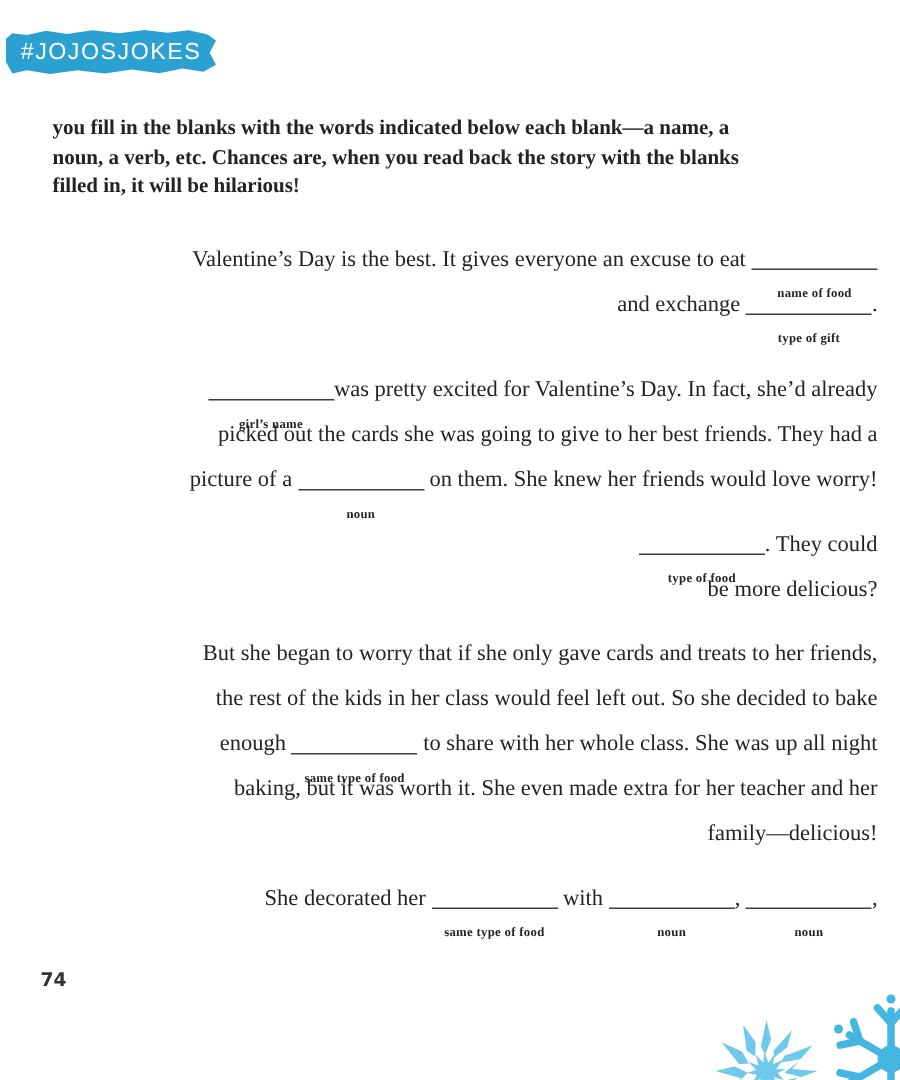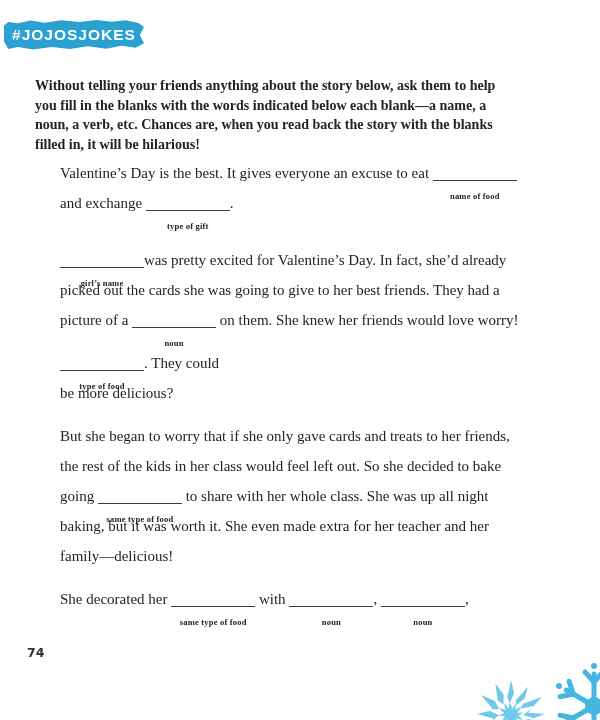--- a/index.html
+++ b/index.html
@@ -8,30 +8,30 @@
     overflow:hidden;font-family:"Liberation Serif",serif;color:var(--ink,#262223);
   }
   
   .banner{
     position:absolute;left:4px;top:19px;width:140px;height:31px;
     background:var(--banner,#2aa1d0);
     display:flex;align-items:center;justify-content:center;
     clip-path:polygon(0% 22%,3% 10%,10% 14%,19% 5%,29% 12%,41% 4%,54% 10%,66% 3%,77% 9%,87% 4%,96% 13%,100% 26%,97% 52%,100% 78%,94% 93%,84% 86%,73% 96%,60% 88%,47% 97%,34% 90%,21% 98%,10% 90%,3% 97%,0% 72%);
   }
   .banner-label{
-    font-family:"Liberation Sans",sans-serif;font-weight:bold;font-size:15.5px;
+    font-family:"Liberation Sans",sans-serif;font-weight:normal;font-size:15.5px;
     color:var(--banner-text,#fff);letter-spacing:1px;
   }
   
   .intro{position:absolute;left:35px;top:76px;width:545px;}
   .intro-line{
     white-space:nowrap;font-weight:bold;font-size:14px;line-height:19.5px;
   }
   
-  .story{position:absolute;left:60px;top:158px;width:525px;font-size:15px;}
+  .story{position:absolute;left:60px;top:158px;width:525px;font-size:15px;text-align:right;}
   .para{margin-bottom:13px;}
   .para:first-child{margin-bottom:27px;}
   .line{white-space:nowrap;line-height:30px;height:30px;}
   .blank{
     display:inline-block;width:84px;height:14px;vertical-align:-3px;
     border-bottom:1.4px solid #3c3c3c;position:relative;
   }
   .blank-label{
     position:absolute;top:15px;left:50%;transform:translateX(-50%);
     font-size:8.5px;font-weight:bold;white-space:nowrap;letter-spacing:0.2px;
@@ -54,21 +54,20 @@
 </head>
 <body>
 
 <div class="page">
 
   <div class="banner">
     <span class="banner-label">#JOJOSJOKES</span>
   </div>
 
   <div class="intro">
-    <div class="intro-line">Without telling your friends anything about the story below, ask them to help</div>
     <div class="intro-line">you fill in the blanks with the words indicated below each blank—a name, a</div>
     <div class="intro-line">noun, a verb, etc. Chances are, when you read back the story with the blanks</div>
     <div class="intro-line">filled in, it will be hilarious!</div>
   </div>
 
   <div class="story">
       <div class="para">
         <div class="line"><span>Valentine’s Day is the best. It gives everyone an excuse to eat </span><span class="blank"><span class="blank-label">name of food</span></span></div>
         <div class="line"><span>and exchange </span><span class="blank"><span class="blank-label">type of gift</span></span><span>.</span></div>
       </div>
@@ -77,21 +76,21 @@
         <div class="line"><span>picked out the cards she was going to give to her best friends. They had a</span></div>
         <div class="line"><span>picture of a </span><span class="blank"><span class="blank-label">noun</span></span><span> on them. She knew her friends would love worry!</span></div>
       </div>
       <div class="para">
         <div class="line"><span class="blank"><span class="blank-label">type of food</span></span><span>. They could</span></div>
         <div class="line"><span>be more delicious?</span></div>
       </div>
       <div class="para">
         <div class="line"><span>But she began to worry that if she only gave cards and treats to her friends,</span></div>
         <div class="line"><span>the rest of the kids in her class would feel left out. So she decided to bake</span></div>
-        <div class="line"><span>going </span><span class="blank"><span class="blank-label">same type of food</span></span><span> to share with her whole class. She was up all night</span></div>
+        <div class="line"><span>enough </span><span class="blank"><span class="blank-label">same type of food</span></span><span> to share with her whole class. She was up all night</span></div>
         <div class="line"><span>baking, but it was worth it. She even made extra for her teacher and her</span></div>
         <div class="line"><span>family—delicious!</span></div>
       </div>
       <div class="para">
         <div class="line"><span>She decorated her </span><span class="blank"><span class="blank-label">same type of food</span></span><span> with </span><span class="blank"><span class="blank-label">noun</span></span><span>, </span><span class="blank"><span class="blank-label">noun</span></span><span>,</span></div>
       </div>
     </div>
 
   <div class="page-number">74</div>
 

